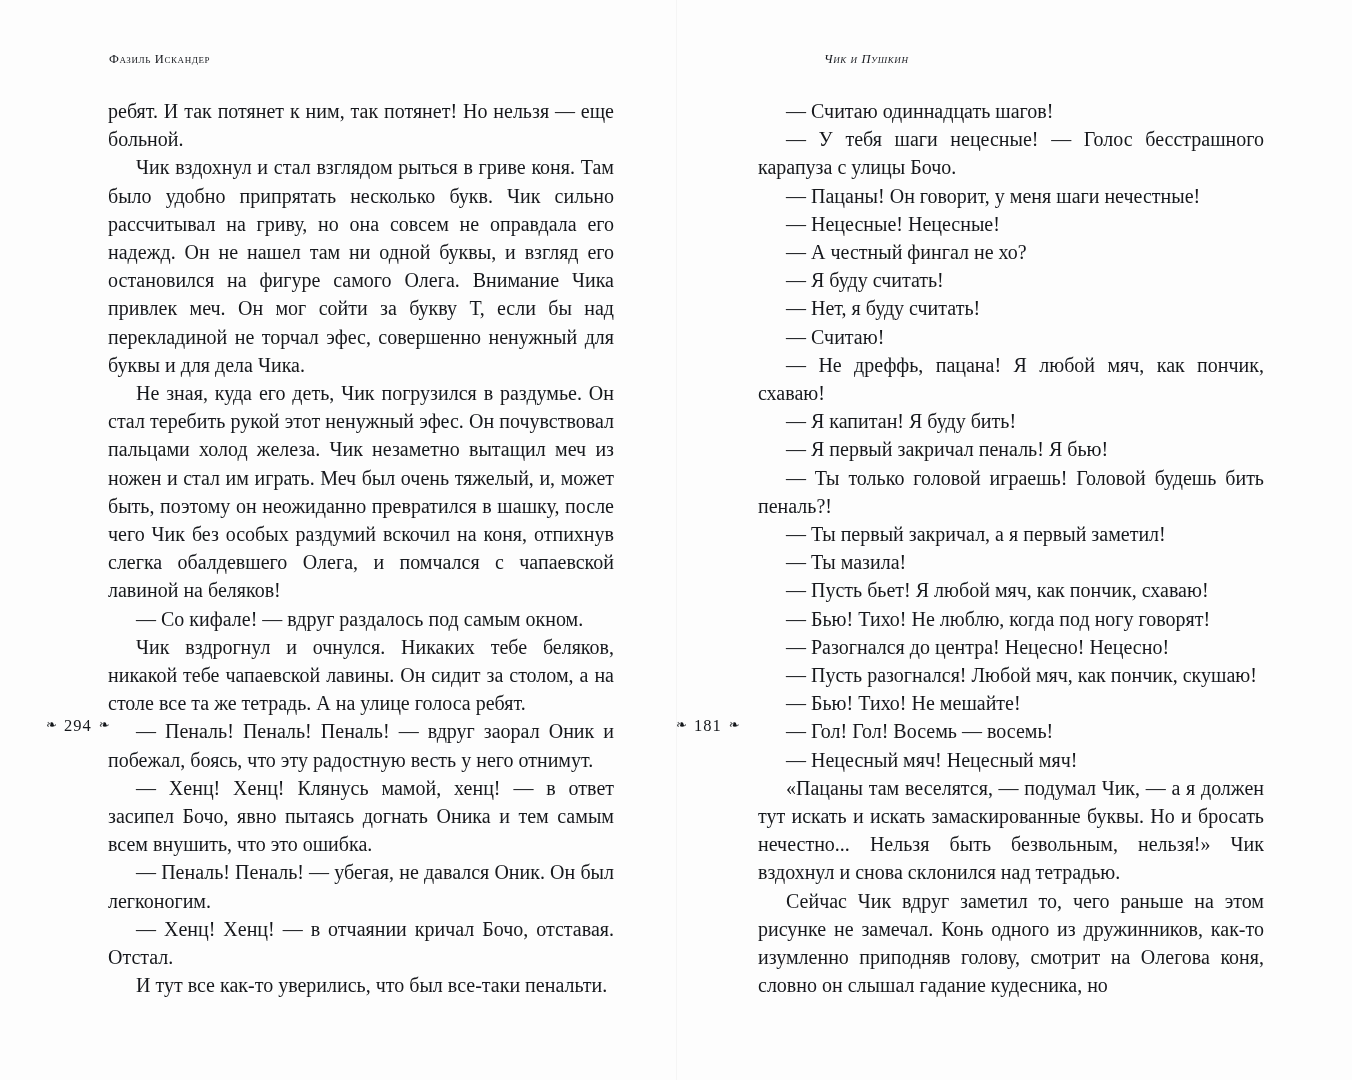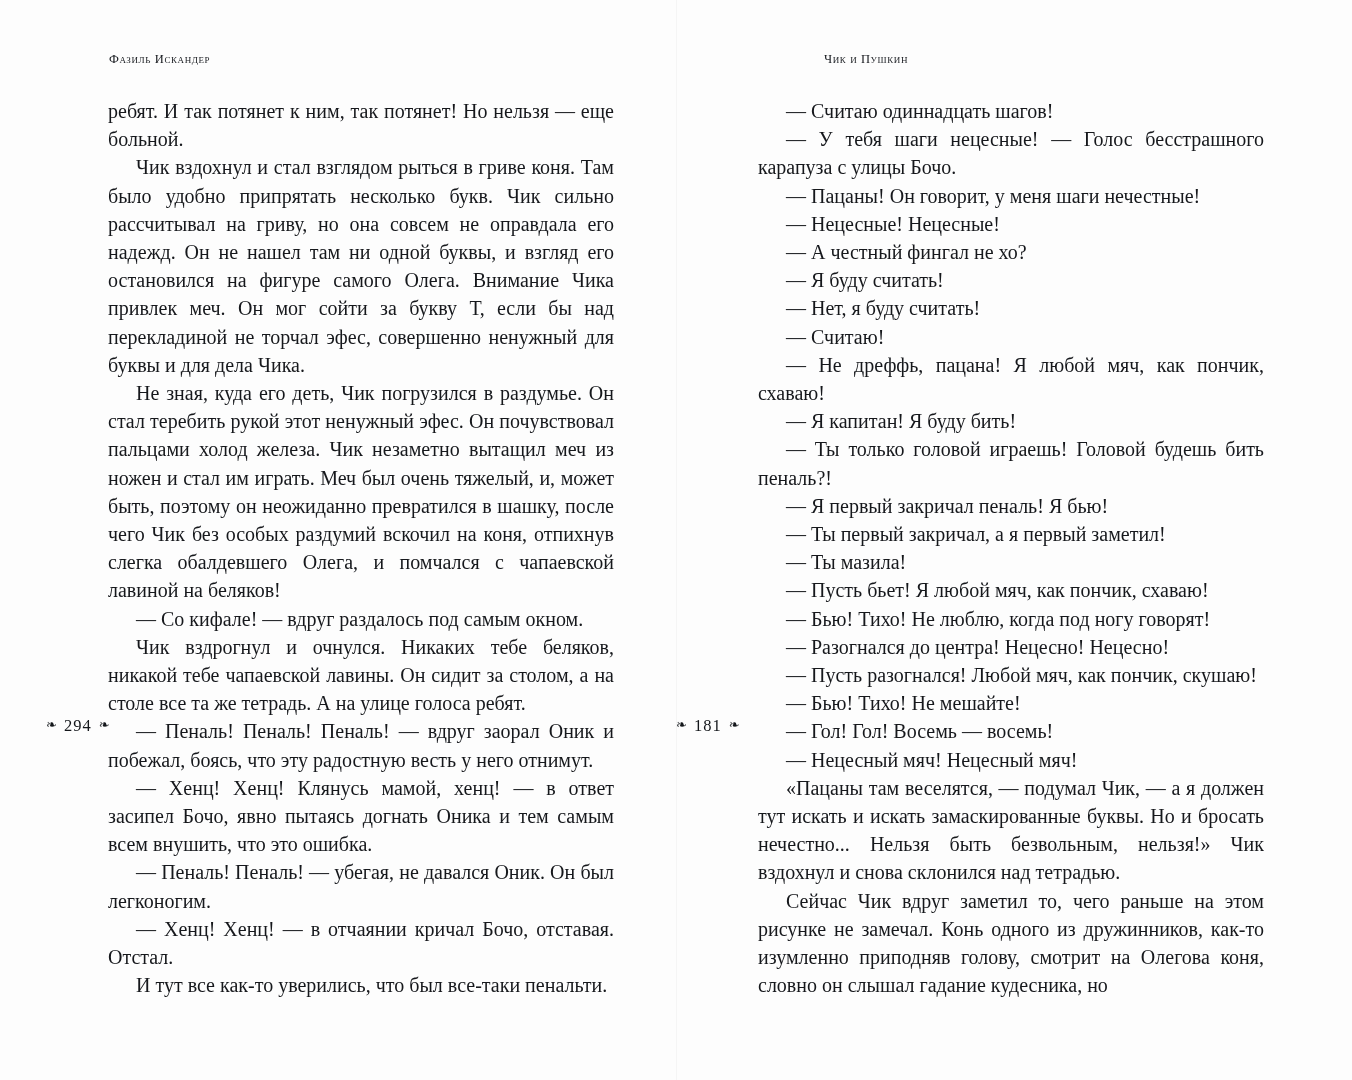--- a/index.html
+++ b/index.html
@@ -41,20 +41,21 @@
     text-transform: none;
     color: #15181d;
     margin-bottom: 30px;
     white-space: nowrap;
   }
   .running-head.left-head {
     margin-left: 1px;
   }
   .running-head.right-head {
     margin-left: 66px;
+    font-style: italic;
   }
   .body-text p {
     margin: 0;
     font-size: 20px;
     line-height: 28.2px;
     text-align: justify;
     text-justify: inter-word;
     text-indent: 28px;
     hyphens: manual;
     color: #16181c;
@@ -129,22 +130,22 @@
       <p>— Считаю одиннадцать шагов!</p>
       <p>— У тебя шаги нецесные! — Голос бесстрашного карапуза с улицы Бочо.</p>
       <p>— Пацаны! Он говорит, у меня шаги нечестные!</p>
       <p>— Нецесные! Нецесные!</p>
       <p>— А честный фингал не хо?</p>
       <p>— Я буду считать!</p>
       <p>— Нет, я буду считать!</p>
       <p>— Считаю!</p>
       <p>— Не дреффь, пацана! Я любой мяч, как пончик, схаваю!</p>
       <p>— Я капитан! Я буду бить!</p>
+      <p>— Я первый закричал пеналь! Я бью!</p>
       <p>— Ты только головой играешь! Головой будешь бить пеналь?!</p>
-      <p>— Я первый закричал пеналь! Я бью!</p>
       <p>— Ты первый закричал, а я первый заметил!</p>
       <p>— Ты мазила!</p>
       <p>— Пусть бьет! Я любой мяч, как пончик, схаваю!</p>
       <p>— Бью! Тихо! Не люблю, когда под ногу говорят!</p>
       <p>— Разогнался до центра! Нецесно! Нецесно!</p>
       <p>— Пусть разогнался! Любой мяч, как пончик, скушаю!</p>
       <p>— Бью! Тихо! Не мешайте!</p>
       <p>— Гол! Гол! Восемь — восемь!</p>
       <p>— Нецесный мяч! Нецесный мяч!</p>
       <p>«Пацаны там веселятся, — подумал Чик, — а я должен тут искать и искать замаскированные буквы. Но и бросать нечестно... Нельзя быть безвольным, нельзя!» Чик вздохнул и снова склонился над тетрадью.</p>

